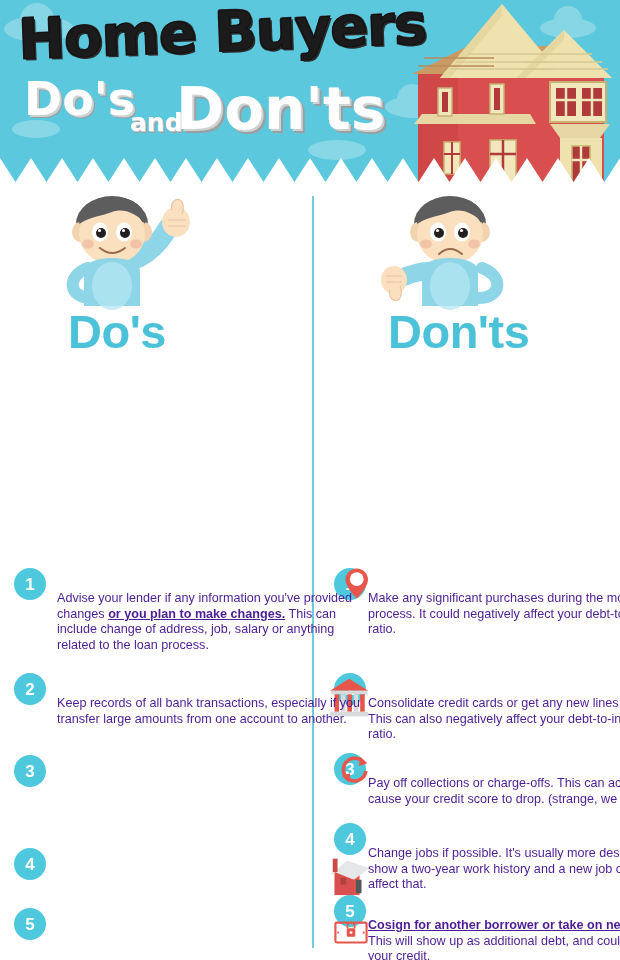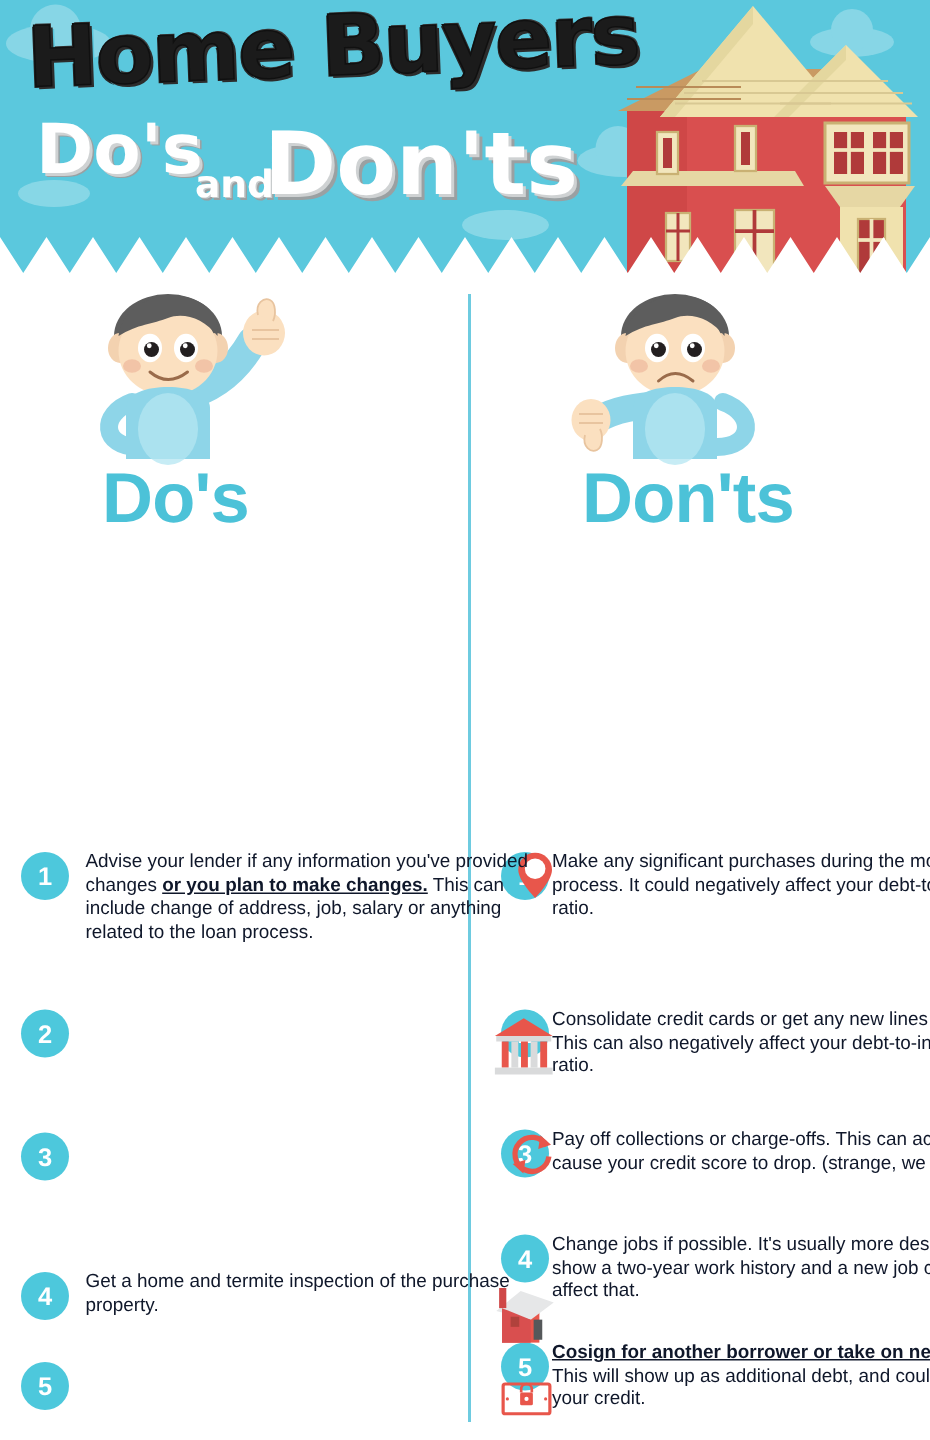--- a/index.html
+++ b/index.html
@@ -179,23 +179,24 @@
     font-size: 17px;
     font-weight: bold;
     display: flex;
     align-items: center;
     justify-content: center;
     line-height: 1;
   }
   .item-text {
     font-size: 12.6px;
     line-height: 15.6px;
-    color: #0f172a;
+    color: #4c1d95;
     position: relative;
     z-index: 2;
+    margin-top: 24px;
   }
   .item-text .em {
     font-weight: bold;
     text-decoration: underline;
   }
   .item-icon {
     position: absolute;
     right: 2px;
     z-index: 1;
   }
@@ -366,33 +367,33 @@
         <svg width="30" height="40" viewBox="0 0 48 48" class="item-icon" style="top: -6px;">
           <use xlink:href="#ic-map-pin-icon"></use>
         </svg>
         <div class="item-text"><span>Advise your lender if any information you've provided changes </span><span class="em">or you plan to make changes.</span><span> This can include change of address, job, salary or anything related to the loan process.</span></div>
       </div>
       <div class="item" style="position: absolute; top: 294px; width: 310px;">
         <div class="badge">2</div>
         <svg width="44" height="44" viewBox="0 0 48 48" class="item-icon" style="top: 4px;">
           <use xlink:href="#ic-bank-icon"></use>
         </svg>
+        <div class="item-text"><span>Keep records of all bank transactions, especially if you transfer large amounts from one account to another.</span></div>
       </div>
       <div class="item" style="position: absolute; top: 376px; width: 310px;">
         <div class="badge">3</div>
         <svg width="34" height="34" viewBox="0 0 48 48" class="item-icon" style="top: 0px;">
           <use xlink:href="#ic-refresh-arrows-icon"></use>
         </svg>
       </div>
       <div class="item" style="position: absolute; top: 469px; width: 310px;">
         <div class="badge">4</div>
         <svg width="46" height="46" viewBox="0 0 48 48" class="item-icon" style="top: 4px;">
           <use xlink:href="#ic-house-icon"></use>
         </svg>
-        <div class="item-text"><span>Get a home and termite inspection of the purchase property.</span></div>
       </div>
       <div class="item" style="position: absolute; top: 529px; width: 310px;">
         <div class="badge">5</div>
         <svg width="44" height="34" viewBox="0 0 48 48" class="item-icon" style="top: 10px;">
           <use xlink:href="#ic-lock-screen-icon"></use>
         </svg>
       </div>
     </div>
   <div class="col right" id="col-donts">
       <div class="item" style="position: absolute; top: 189px; width: 310px;">

